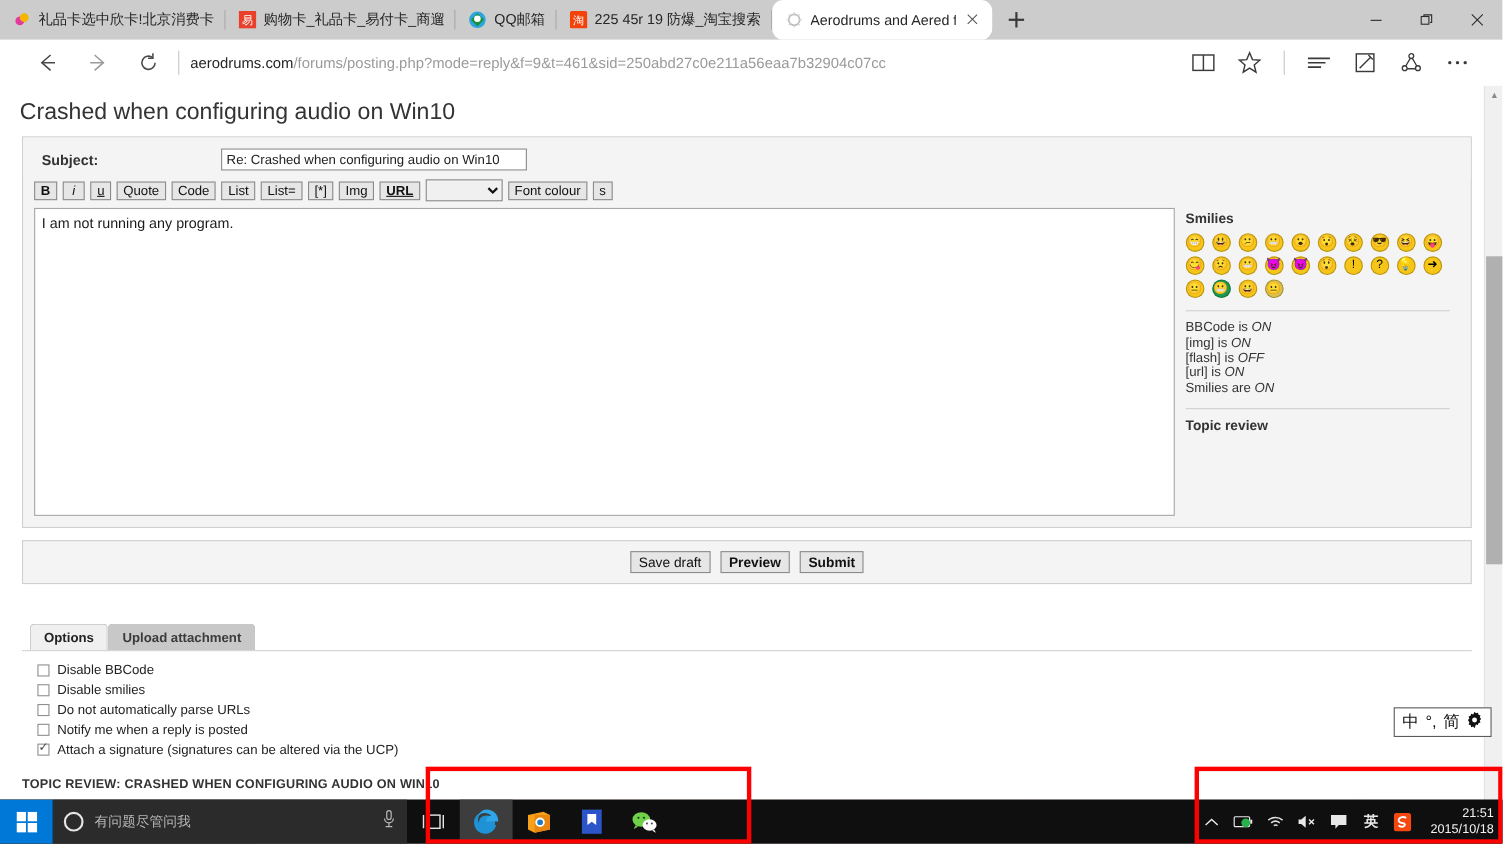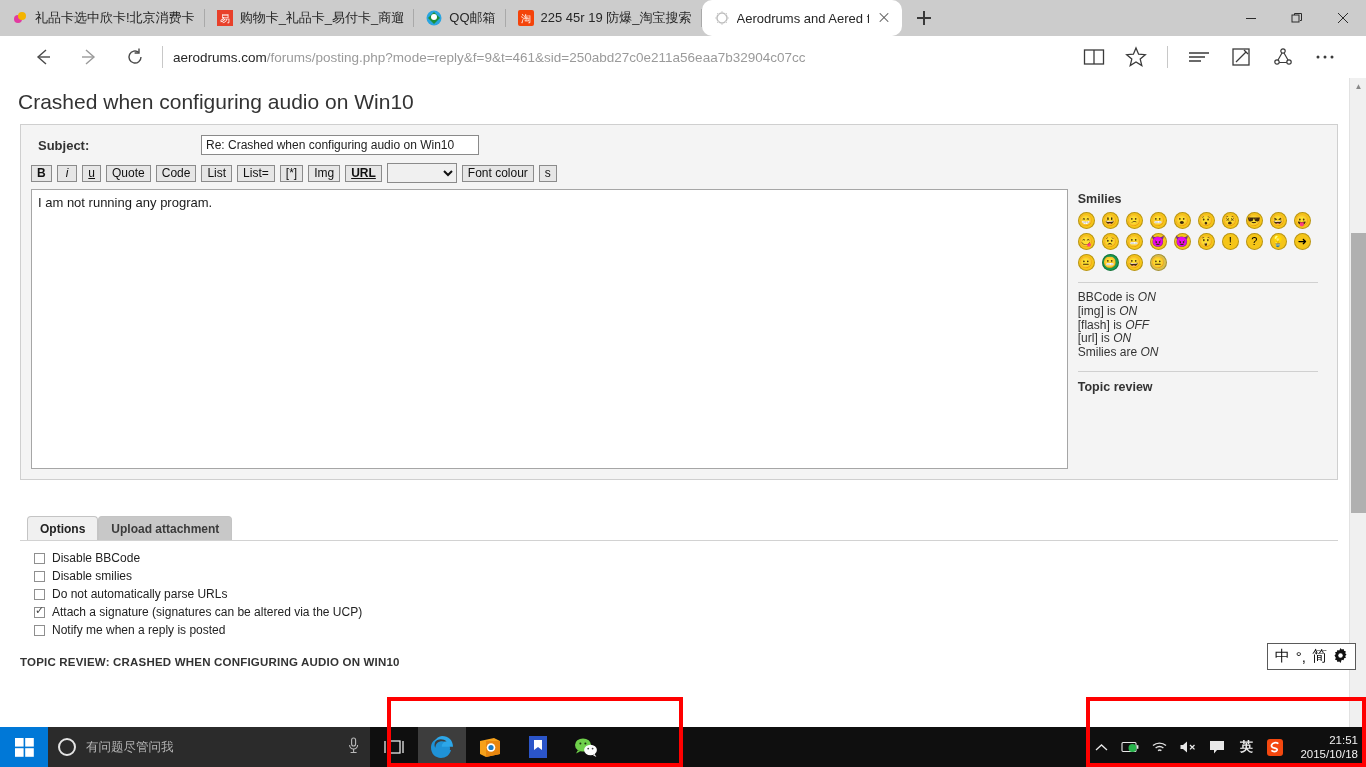--- a/index.html
+++ b/index.html
@@ -358,46 +358,51 @@
           <div><span>[flash] is </span><i>OFF</i></div>
           <div><span>[url] is </span><i>ON</i></div>
           <div><span>Smilies are </span><i>ON</i></div>
         </div>
         <div class="hr"></div>
         <div class="treview">Topic review</div>
       </div>
     </div>
   </div>
 
+  <div class="submitbar">
+    <span class="sbtn">Save draft</span>
+    <span class="sbtn strong">Preview</span>
+    <span class="sbtn strong">Submit</span>
+  </div>
 
   <div class="tabsrow">
     <span class="ptab active">Options</span>
     <span class="ptab">Upload attachment</span>
   </div>
 
   <div class="optbox">
     <label class="optrow">
       <span class="cbx"></span>
       <span class="optlabel">Disable BBCode</span>
     </label>
     <label class="optrow">
       <span class="cbx"></span>
       <span class="optlabel">Disable smilies</span>
     </label>
     <label class="optrow">
       <span class="cbx"></span>
       <span class="optlabel">Do not automatically parse URLs</span>
     </label>
     <label class="optrow">
+      <span class="cbx"></span>
+      <span class="optlabel">Notify me when a reply is posted</span>
+    </label>
+    <label class="optrow">
       <span class="cbx on"></span>
       <span class="optlabel">Attach a signature (signatures can be altered via the UCP)</span>
-    </label>
-    <label class="optrow">
-      <span class="cbx"></span>
-      <span class="optlabel">Notify me when a reply is posted</span>
     </label>
   </div>
 
   <div class="reviewbar">TOPIC REVIEW: CRASHED WHEN CONFIGURING AUDIO ON WIN10</div>
 
 </div>
 
 <div class="vscroll">
   <div class="arr" style="top:0">▲</div>
   <div class="thumb"></div>

